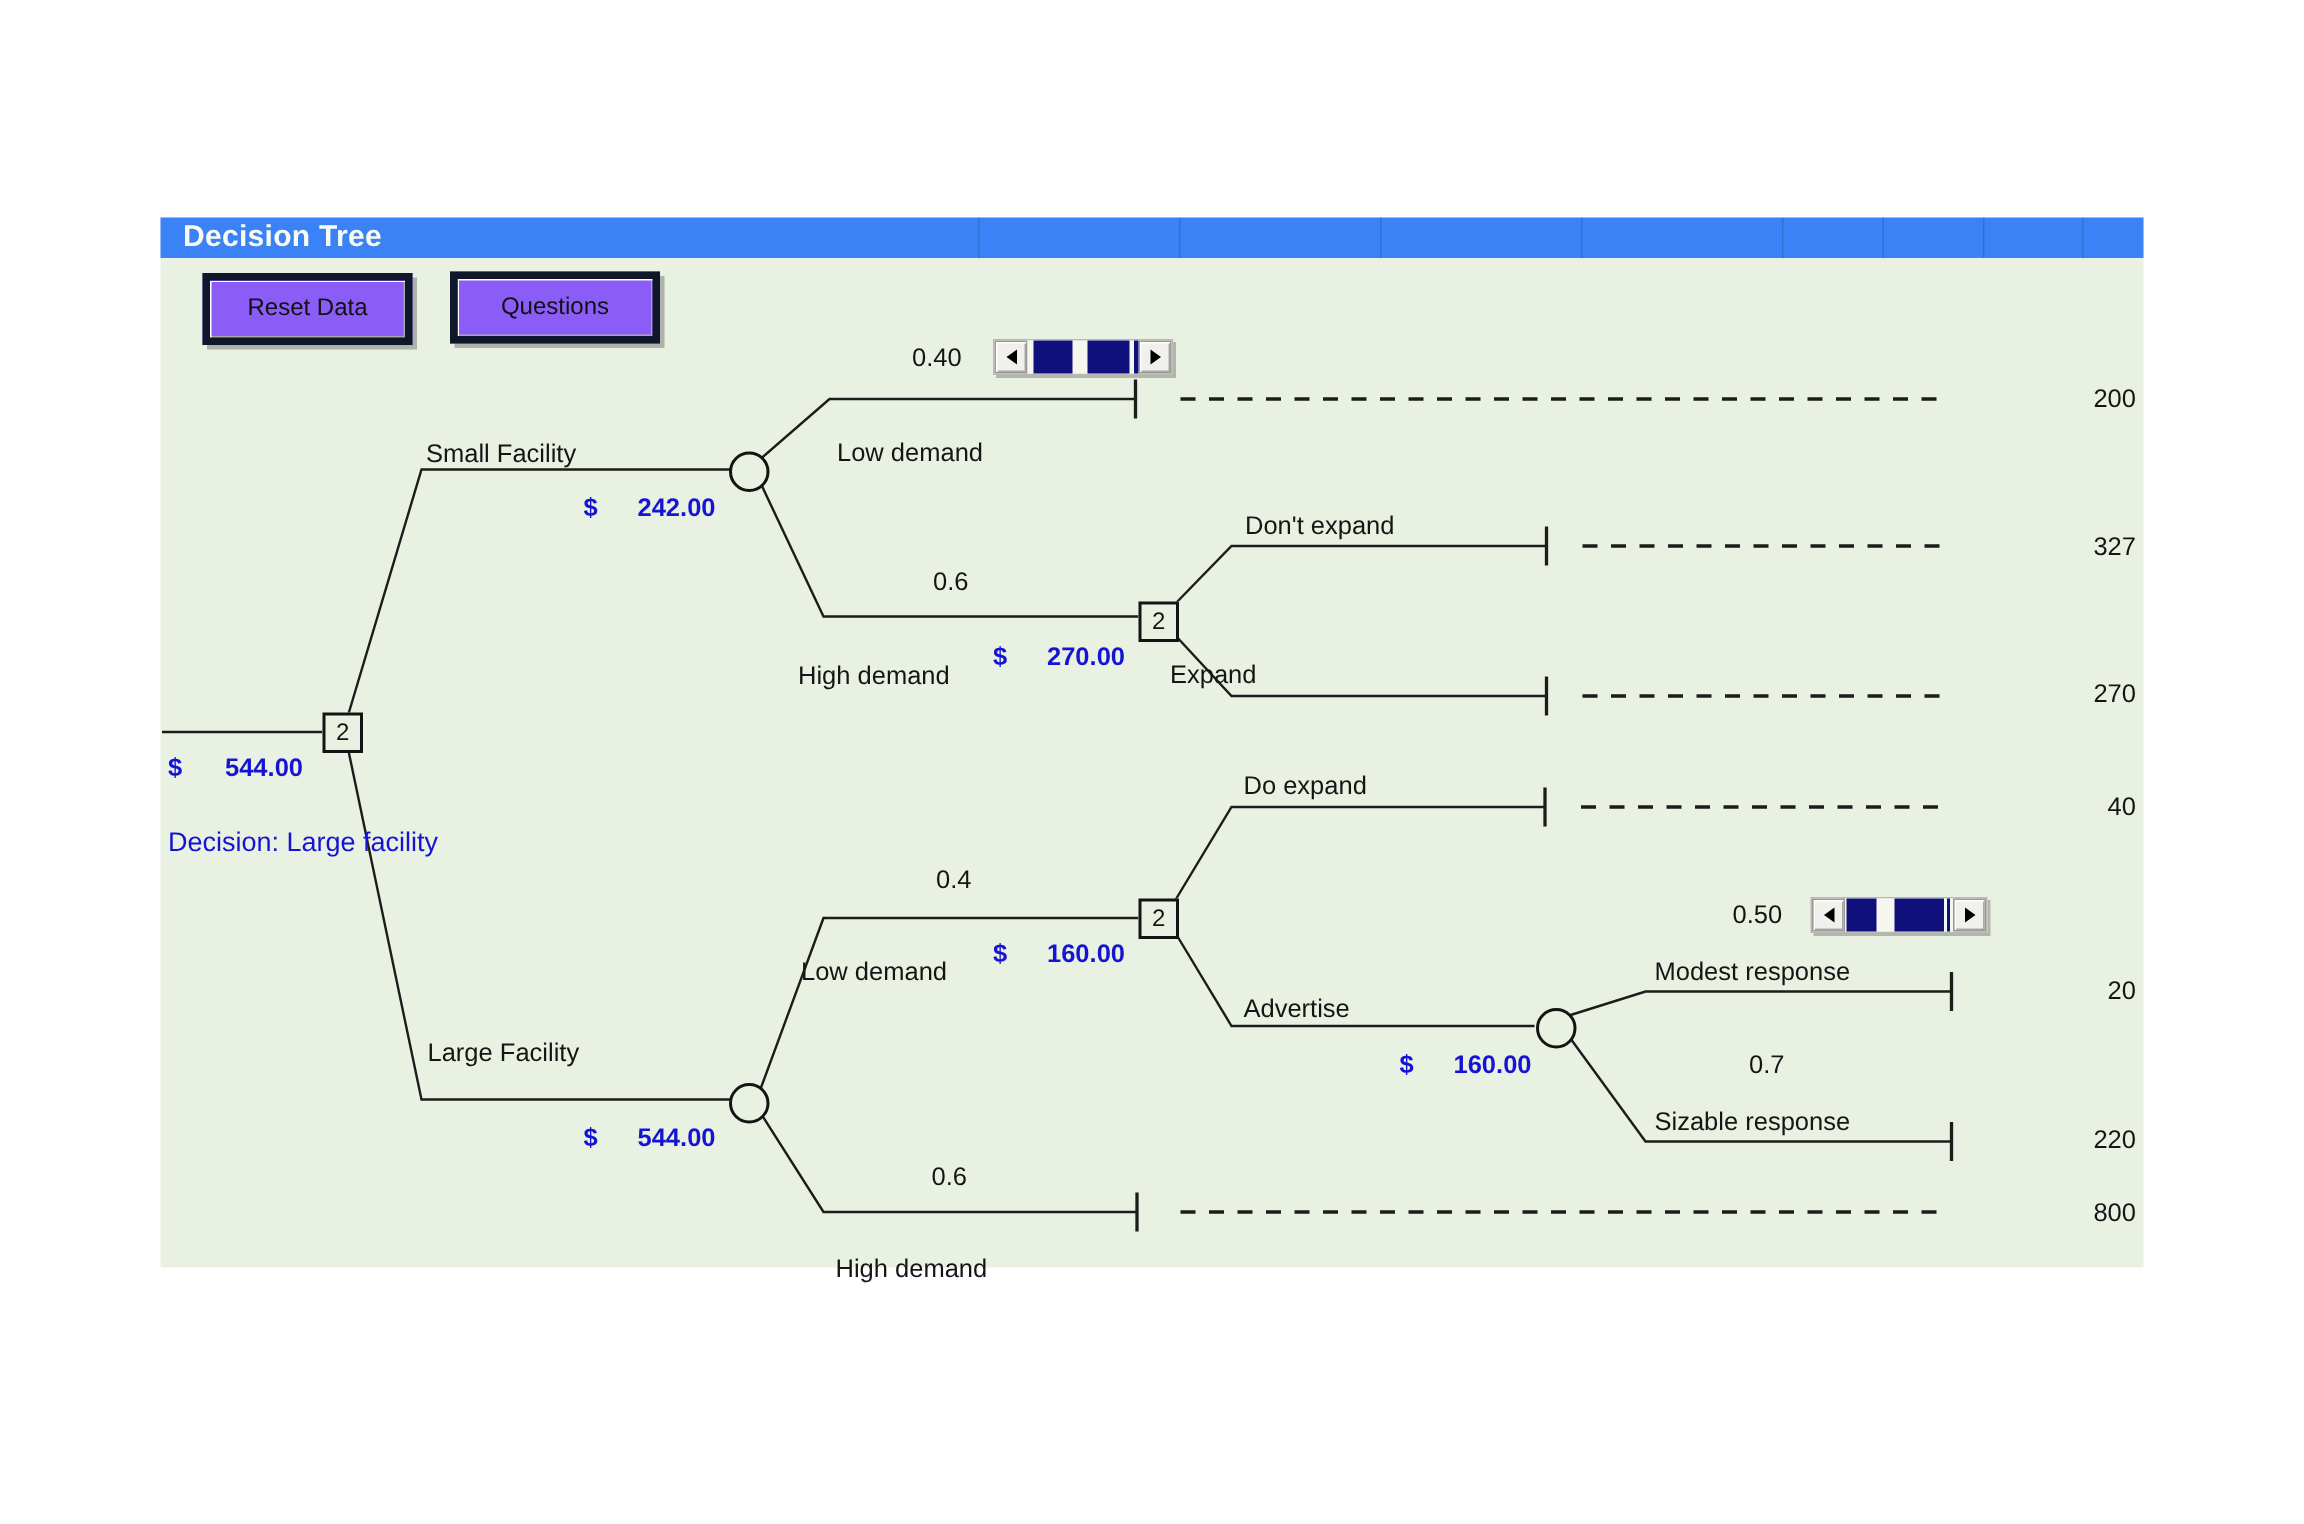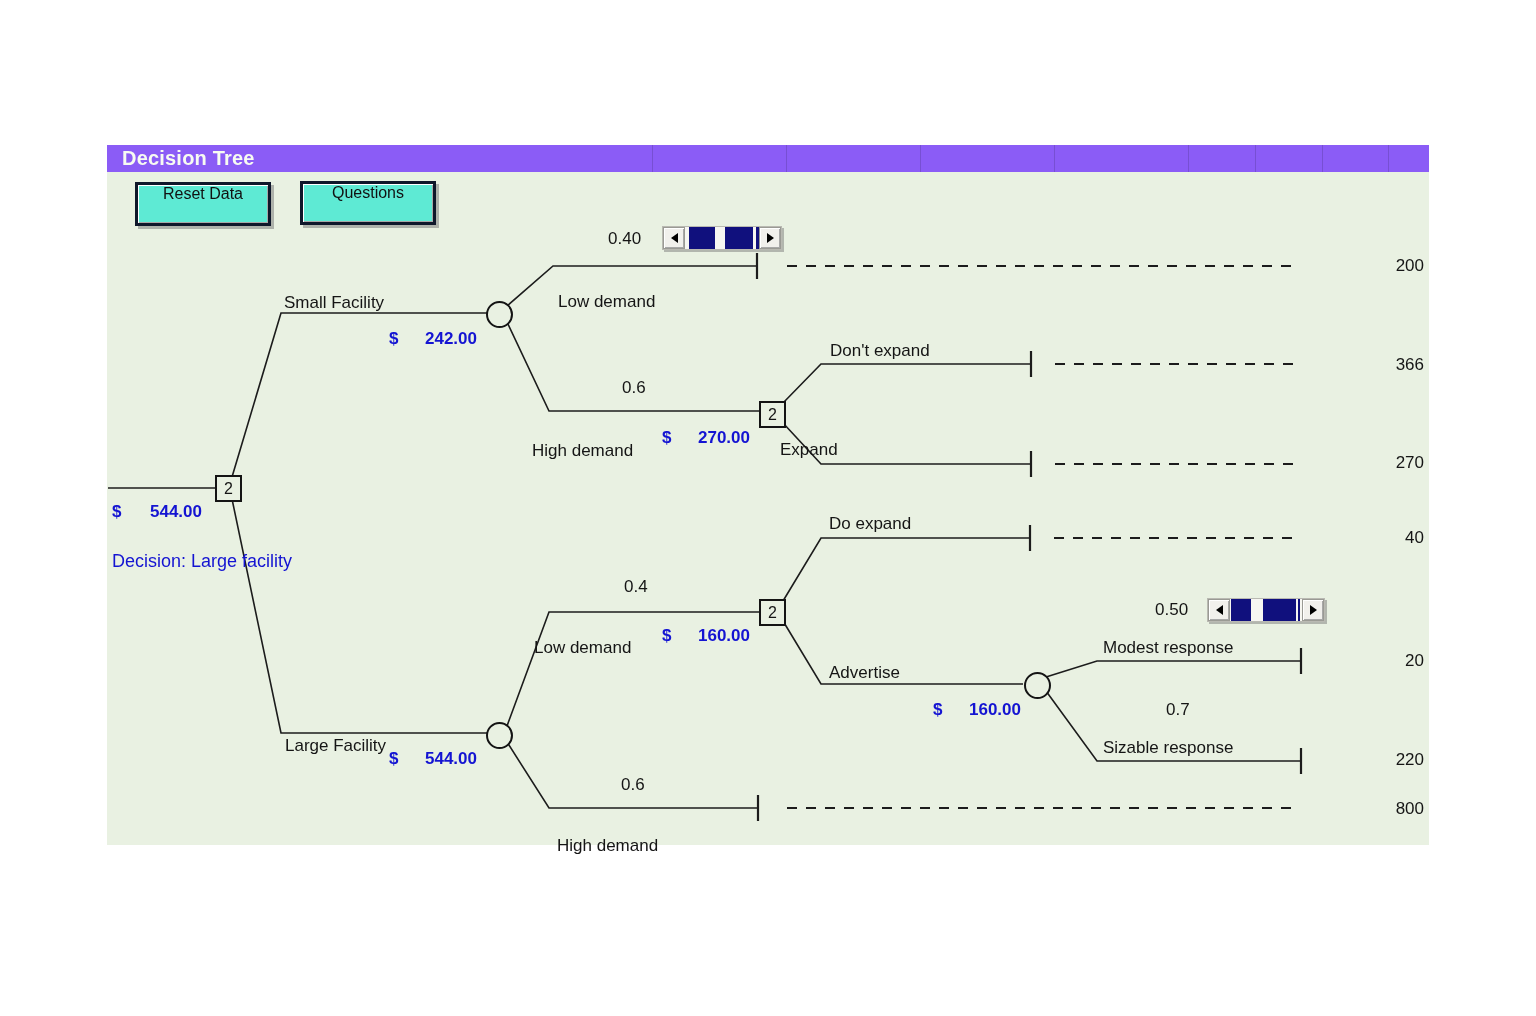--- a/index.html
+++ b/index.html
@@ -1,24 +1,24 @@
 <!DOCTYPE html>
 <html><head>
 <meta charset="utf-8">
 <style>
   html,body{margin:0;padding:0;background:#ffffff;}
   .stage{position:relative;width:1536px;height:1016px;background:#ffffff;overflow:hidden;
          font-family:"Liberation Sans", sans-serif;color:#151515;}
   .panel{position:absolute;left:107px;top:145px;width:1322px;height:700px;background:#e9f1e2;}
-  .hdr{position:absolute;left:0;top:0;width:1322px;height:27px;background:#8b5cf6;}
+  .hdr{position:absolute;left:0;top:0;width:1322px;height:27px;background:#3b82f6;}
   .hdr-title{position:absolute;left:15px;top:2px;font-size:20px;font-weight:bold;color:#f7fbf2;letter-spacing:.2px;}
   .colline{position:absolute;top:0;width:1px;height:27px;background:rgba(0,0,0,0.14);}
-  .btn{position:absolute;background:#5eead4;border:3px solid #0f172a;
+  .btn{position:absolute;background:#8b5cf6;border:5px solid #0f172a;
        box-shadow:inset 1px 1px 0 #ffffff, inset -1px -1px 0 #a8a8a8, 3px 3px 0 rgba(125,125,125,0.55);
-       display:flex;align-items:flex-start;justify-content:center;font-size:16px;color:#111;cursor:pointer;}
+       display:flex;align-items:center;justify-content:center;font-size:16px;color:#111;cursor:pointer;}
   .lbl{position:absolute;font-size:17px;white-space:nowrap;margin-top:12px;}
   .prob{position:absolute;font-size:17px;white-space:nowrap;}
   .money{position:absolute;display:flex;justify-content:space-between;color:#1414d2;font-weight:bold;font-size:17px;white-space:nowrap;}
   .decision{position:absolute;color:#1414d2;font-weight:normal;font-size:18px;white-space:nowrap;}
   .rv{position:absolute;right:112px;font-size:17px;white-space:nowrap;text-align:right;}
   svg.wires{position:absolute;left:0;top:0;z-index:1;}
   .dnode{position:absolute;z-index:2;width:23px;height:23px;border:2px solid #141414;background:#e9f1e2;
          display:flex;align-items:center;justify-content:center;font-size:16px;color:#141414;}
   .cnode{position:absolute;z-index:2;width:23px;height:23px;border:2px solid #141414;border-radius:50%;background:#e9f1e2;}
   .slider{position:absolute;z-index:3;height:24px;display:flex;
@@ -128,21 +128,21 @@
       <div class="sl-seg" style="left:1px;width:20px"></div>
       <div class="sl-seg" style="left:33px;width:33px"></div>
       <div class="sl-seg" style="left:68px;width:2px"></div>
     </div>
     <div class="sl-btn">
         <div class="tri-r"></div>
       </div>
   </div>
 
   <div class="lbl z2" style="left:284px;top:281px">Small Facility</div>
-  <div class="lbl z2" style="left:285px;top:724px">Large Facility</div>
+  <div class="lbl z2" style="left:285px;top:680px">Large Facility</div>
   <div class="lbl z2" style="left:558px;top:280px">Low demand</div>
   <div class="lbl z2" style="left:532px;top:429px">High demand</div>
   <div class="lbl z2" style="left:830px;top:329px">Don't expand</div>
   <div class="lbl z2" style="left:780px;top:428px">Expand</div>
   <div class="lbl z2" style="left:829px;top:502px">Do expand</div>
   <div class="lbl z2" style="left:829px;top:651px">Advertise</div>
   <div class="lbl z2" style="left:534px;top:626px">Low demand</div>
   <div class="lbl z2" style="left:557px;top:824px">High demand</div>
   <div class="lbl z2" style="left:1103px;top:626px">Modest response</div>
   <div class="lbl z2" style="left:1103px;top:726px">Sizable response</div>
@@ -175,20 +175,20 @@
     <span>160.00</span>
   </div>
   <div class="money z2" style="left:389px;top:749px;width:88px">
     <span>$</span>
     <span>544.00</span>
   </div>
 
   <div class="decision z2" style="left:112px;top:551px">Decision: Large facility</div>
 
   <div class="rv" style="top:256px">200</div>
-  <div class="rv" style="top:355px">366</div>
+  <div class="rv" style="top:355px">327</div>
   <div class="rv" style="top:453px">270</div>
   <div class="rv" style="top:528px">40</div>
   <div class="rv" style="top:651px">20</div>
   <div class="rv" style="top:750px">220</div>
   <div class="rv" style="top:799px">800</div>
 
 </div>
 
 </body></html>

